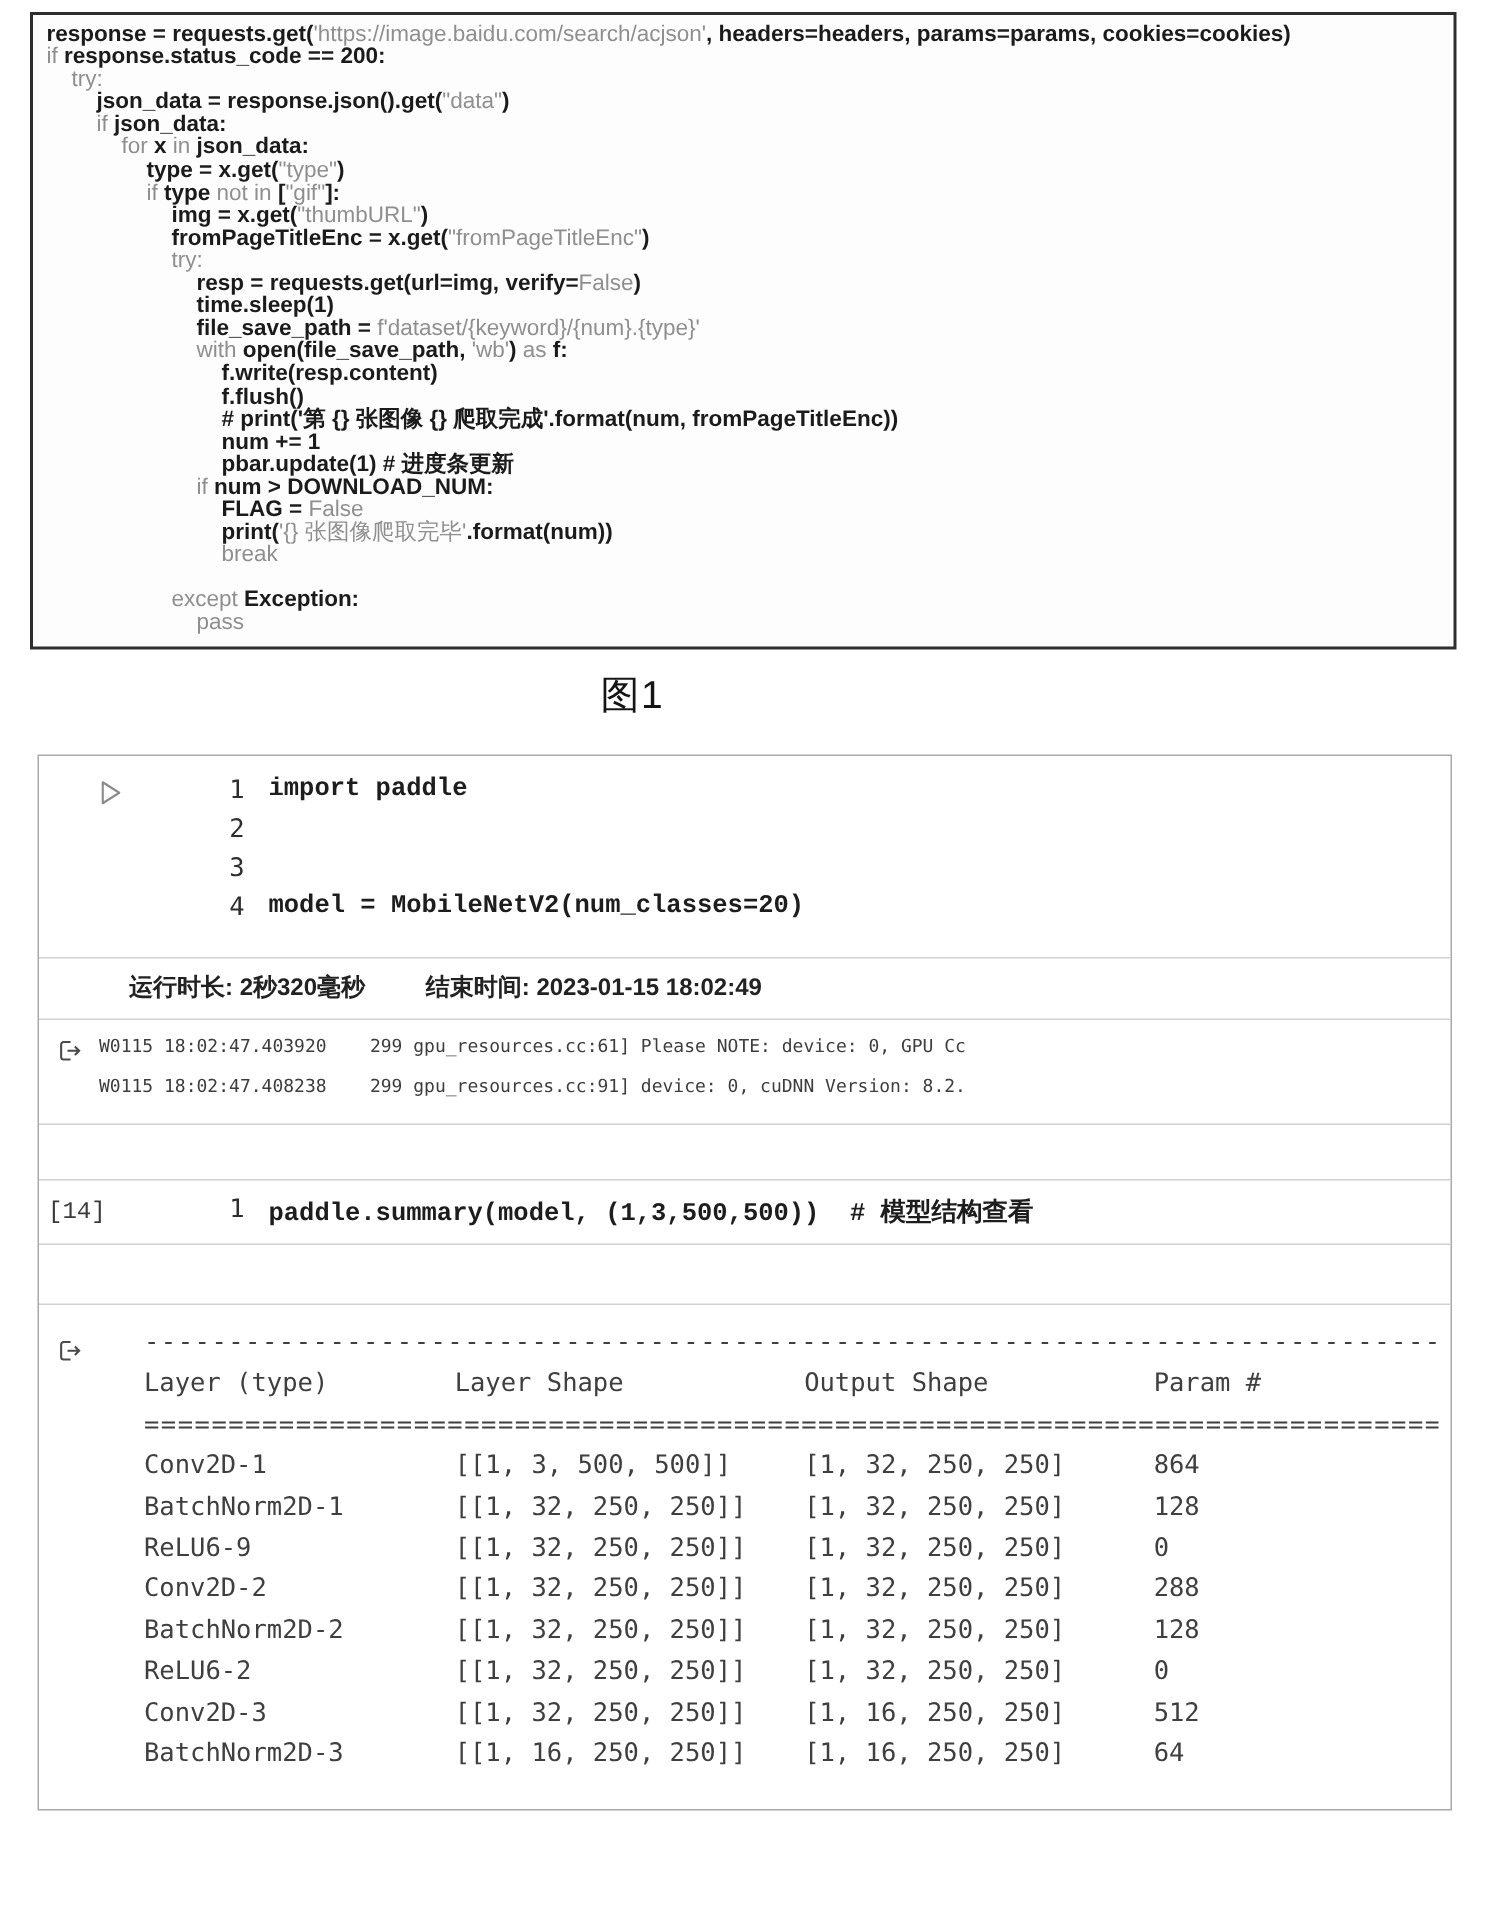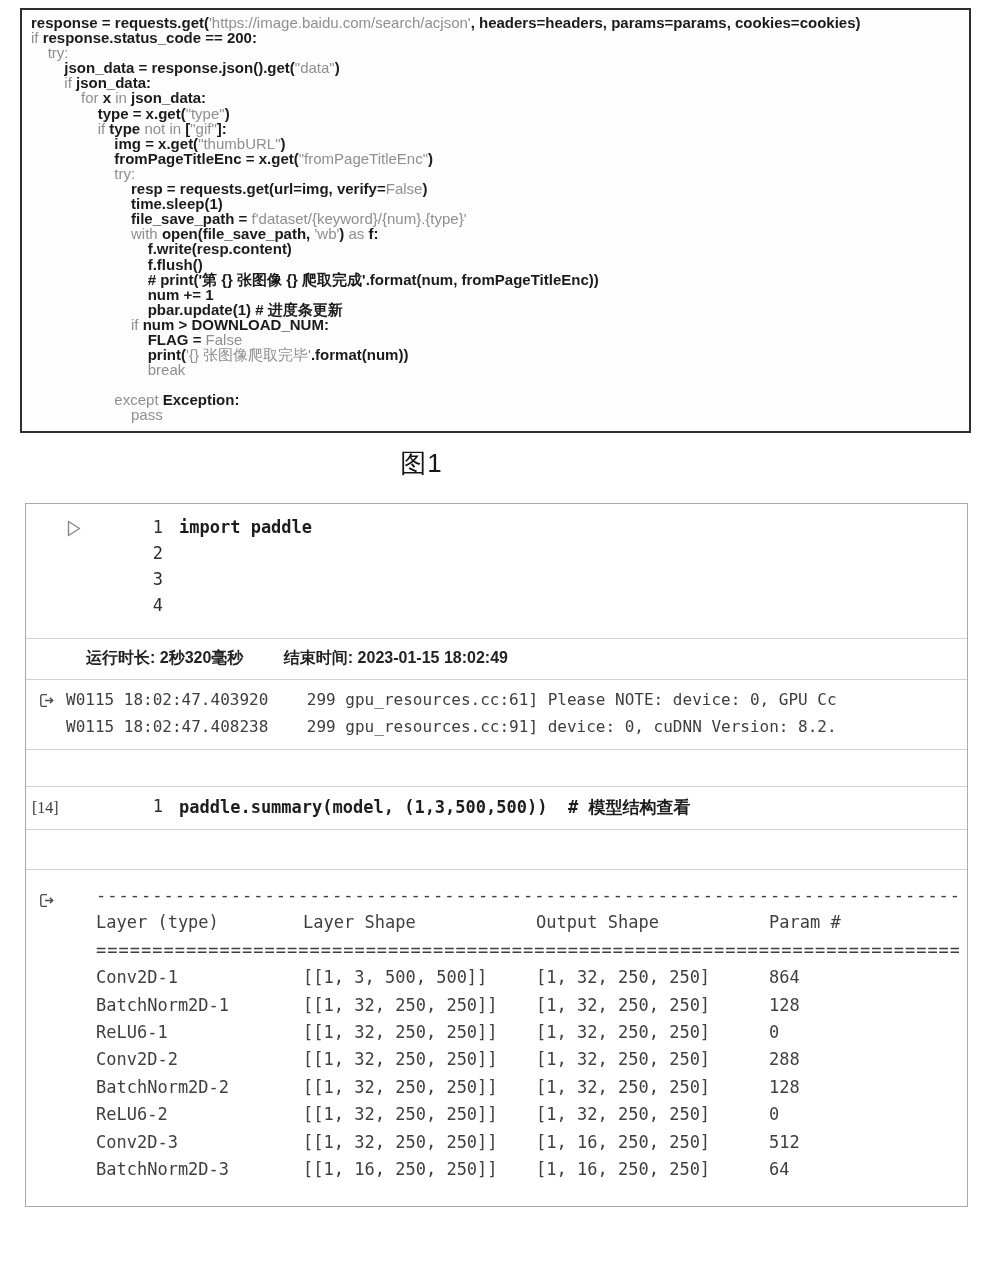--- a/index.html
+++ b/index.html
@@ -21,41 +21,41 @@
   .caption-4{top:1222px;}
 
   
   .nb-frame{position:absolute;left:25px;top:503px;width:943px;height:704px;
             border:1px solid #a9a9a9;box-sizing:border-box;background:#fff;overflow:hidden;}
   .nb-frame .sep{position:absolute;left:0;right:0;border-top:1px solid #d2d2d2;height:0;}
   .sep-1{top:134px;} .sep-2{top:175px;} .sep-3{top:245px;}
   .sep-4{top:282px;} .sep-5{top:325px;} .sep-6{top:365px;}
 
   .run-icon{position:absolute;left:40px;top:16px;line-height:0;}
-  .exec-label{position:absolute;left:6px;top:295px;font-family:Liberation Serif, serif;
+  .exec-label{position:absolute;left:6px;top:295px;font-family:Liberation Mono, monospace;
               font-size:16px;color:#3a3a3a;}
 
   .cell-lines{position:absolute;left:0;right:4px;}
   #cell1-lines{top:13px;}
   #cell2-lines{top:292px;}
   .code-line{display:flex;height:26px;font-family:"DejaVu Sans Mono",monospace;
              font-size:17px;font-weight:600;color:#1d1d1d;}
   .code-line .ln{flex:0 0 137px;text-align:right;font-weight:500;color:#2e2e2e;}
-  .code-line .ct{margin-left:16px;white-space:pre;overflow:hidden;}
+  .code-line .ct{margin-left:16px;white-space:pre;overflow:hidden;font-family:Liberation Mono, monospace;}
 
   .runinfo{position:absolute;left:60px;right:8px;font-size:16px;font-weight:600;
            color:#222;white-space:nowrap;}
   .runinfo-1{top:144px;} .runinfo-2{top:334px;}
   .runinfo .ri-end{margin-left:36px;}
 
   .out-icon{position:absolute;left:12px;line-height:0;}
   .out-icon-1{top:188px;} .out-icon-2{top:388px;}
 
   #out1-lines{position:absolute;left:40px;right:2px;top:186px;overflow:hidden;}
-  .log-line{height:27px;font-family:"DejaVu Sans Mono",monospace;font-size:16px;
+  .log-line{height:27px;font-family:"DejaVu Sans Mono",monospace;font-size:12px;
             color:#3d3d3d;white-space:pre;overflow:hidden;}
 
   .summary-out{position:absolute;left:70px;right:8px;top:381px;bottom:2px;overflow:hidden;
                font-family:"DejaVu Sans Mono",monospace;font-size:17px;color:#3f3f3f;}
   .rule{height:27.4px;white-space:pre;overflow:hidden;letter-spacing:1px;}
   .t-row{display:flex;height:27.4px;align-items:flex-start;}
   .t-cell{display:block;white-space:pre;overflow:hidden;}
   .t-cell:nth-child(1){flex:0 0 24%;}
   .t-cell:nth-child(2){flex:0 0 27%;}
   .t-cell:nth-child(3){flex:0 0 27%;}
@@ -85,20 +85,21 @@
         </div>
         <div class="code-line">
           <span class="ln">2</span>
         </div>
         <div class="code-line">
           <span class="ln">3</span>
           <span class="ct"></span>
         </div>
         <div class="code-line">
           <span class="ln">4</span>
+          <span class="ct">model = MobileNetV2(num_classes=20)</span>
         </div>
       </div>
 
     <div class="sep sep-1"></div>
 
     <div class="runinfo runinfo-1">
       <span class="ri-dur">运行时长: 2秒320毫秒</span>
       <span class="ri-end">结束时间: 2023-01-15 18:02:49</span>
     </div>
 
@@ -154,21 +155,21 @@
             <span class="t-cell">[1, 32, 250, 250]</span>
             <span class="t-cell">864</span>
           </div>
           <div class="t-row">
             <span class="t-cell">BatchNorm2D-1</span>
             <span class="t-cell">[[1, 32, 250, 250]]</span>
             <span class="t-cell">[1, 32, 250, 250]</span>
             <span class="t-cell">128</span>
           </div>
           <div class="t-row">
-            <span class="t-cell">ReLU6-1</span>
+            <span class="t-cell">ReLU6-9</span>
             <span class="t-cell">[[1, 32, 250, 250]]</span>
             <span class="t-cell">[1, 32, 250, 250]</span>
             <span class="t-cell">0</span>
           </div>
           <div class="t-row">
             <span class="t-cell">Conv2D-2</span>
             <span class="t-cell">[[1, 32, 250, 250]]</span>
             <span class="t-cell">[1, 32, 250, 250]</span>
             <span class="t-cell">288</span>
           </div>

